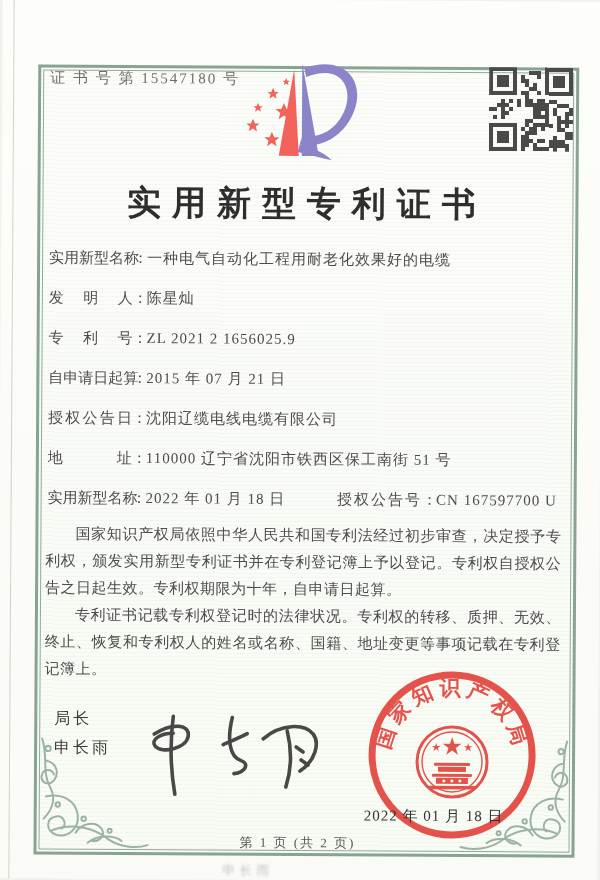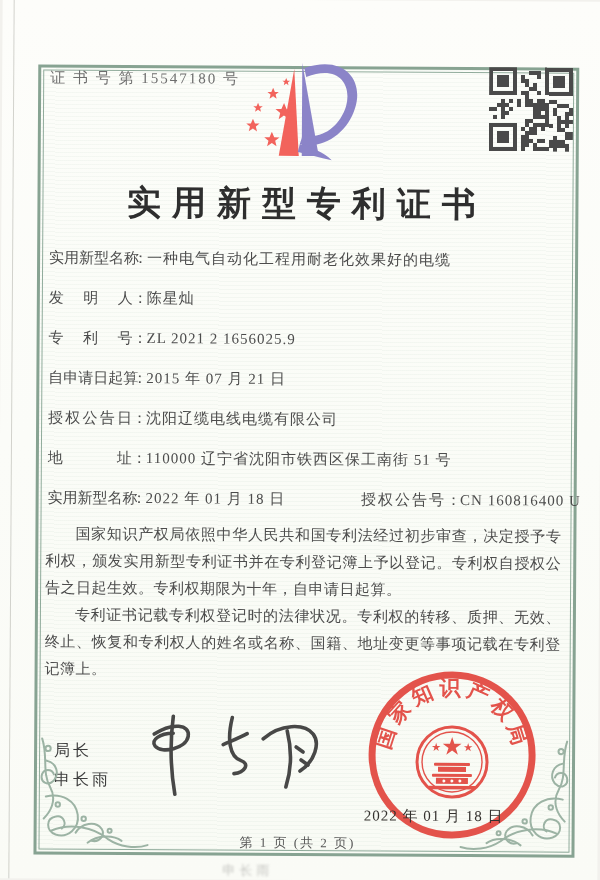--- a/index.html
+++ b/index.html
@@ -49,31 +49,31 @@
 
   .fields { position:absolute; left:48px; top:250px; right:30px; }
   .frow { height:40px; font-size:15px; color:#4c4c4c; white-space:nowrap; }
   .flabel {
     display:inline-block; width:84px;
     text-align:justify; text-align-last:justify; vertical-align:top;
   }
   .fcolon { display:inline-block; width:14px; }
   .fvalue { letter-spacing:1px; }
   .frow .second { margin-left:48px; }
-  .frow .second .flabel2 { letter-spacing:2px;margin-left:24px; }
+  .frow .second .flabel2 { letter-spacing:2px; }
 
   .paras {
     position:absolute; left:46px; right:38px; top:522px;
     font-size:15px; line-height:27px; color:#4c4c4c;
     text-align:justify; letter-spacing:0.5px;
   }
   .paras p { text-indent:2em; }
 
   .signer {
-    position:absolute; left:56px; top:737px;
+    position:absolute; left:56px; top:705px;
     font-size:16px; line-height:29px; color:#3d3d3d; letter-spacing:3px;
   }
   .signature { position:absolute; left:128px; top:703px; width:210px; height:105px; }
 
   .seal { position:absolute; left:366px; top:666px; width:176px; height:176px; opacity:0.93; }
   .seal-date {
     position:absolute; left:366px; top:806px;
     font-size:15px; color:#35322f; letter-spacing:1px; z-index:3;
   }
 
@@ -390,21 +390,21 @@
         <span class="flabel">自申请日起算</span><span class="fcolon">：</span><span class="fvalue">2015 年 07 月 21 日</span>
       </div>
       <div class="frow">
         <span class="flabel">授权公告日</span><span class="fcolon">：</span><span class="fvalue">沈阳辽缆电线电缆有限公司</span>
       </div>
       <div class="frow">
         <span class="flabel">地址</span><span class="fcolon">：</span><span class="fvalue">110000 辽宁省沈阳市铁西区保工南街 51 号</span>
       </div>
       <div class="frow">
         <span><span class="flabel">实用新型名称</span><span class="fcolon">：</span><span class="fvalue">2022 年 01 月 18 日</span></span>
-        <span class="second"><span class="flabel2">授权公告号</span><span class="fcolon">：</span><span class="fvalue">CN 160816400 U</span></span>
+        <span class="second"><span class="flabel2">授权公告号</span><span class="fcolon">：</span><span class="fvalue">CN 167597700 U</span></span>
       </div>
     </div>
 
     <div class="paras">
       <p>国家知识产权局依照中华人民共和国专利法经过初步审查，决定授予专利权，颁发实用新型专利证书并在专利登记簿上予以登记。专利权自授权公告之日起生效。专利权期限为十年，自申请日起算。</p>
       <p>专利证书记载专利权登记时的法律状况。专利权的转移、质押、无效、终止、恢复和专利权人的姓名或名称、国籍、地址变更等事项记载在专利登记簿上。</p>
     </div>
 
     <div class="signer">
       <div>局长</div>

